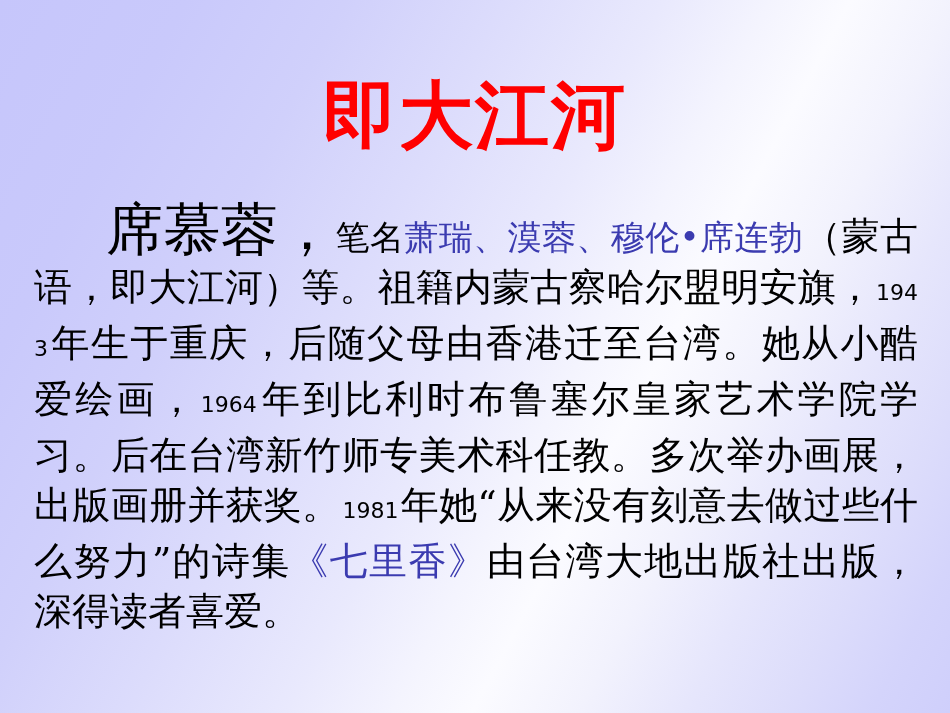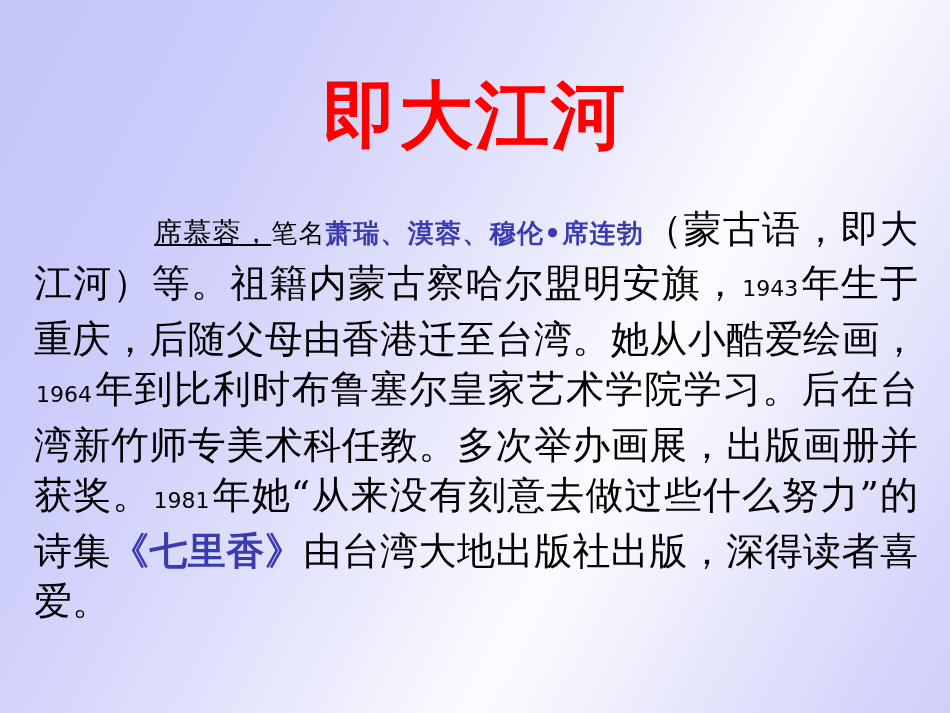--- a/index.html
+++ b/index.html
@@ -64,30 +64,29 @@
     color: #000000;
     font-family: "DejaVu Serif", serif;
     font-size: 38px;
     line-height: 50px;
     text-align: justify;
     text-justify: inter-character;
     text-indent: 0;
     word-break: break-all;
   }
   .name-lead {
-    font-size: 28px;
-    margin-left: 120px;
-    text-decoration: underline;
+    font-size: 57px;
+    margin-left: 72px;
   }
   .accent {
     color: #3b3bb0;
-    font-weight: bold;
+    font-weight: normal;
   }
   .small-run {
-    font-size: 26px;
+    font-size: 34px;
   }
   .num {
     font-family: "DejaVu Sans", sans-serif;
     font-size: 22px;
     padding: 0 2px;
   }
 </style>
 </head>
 <body>
 

